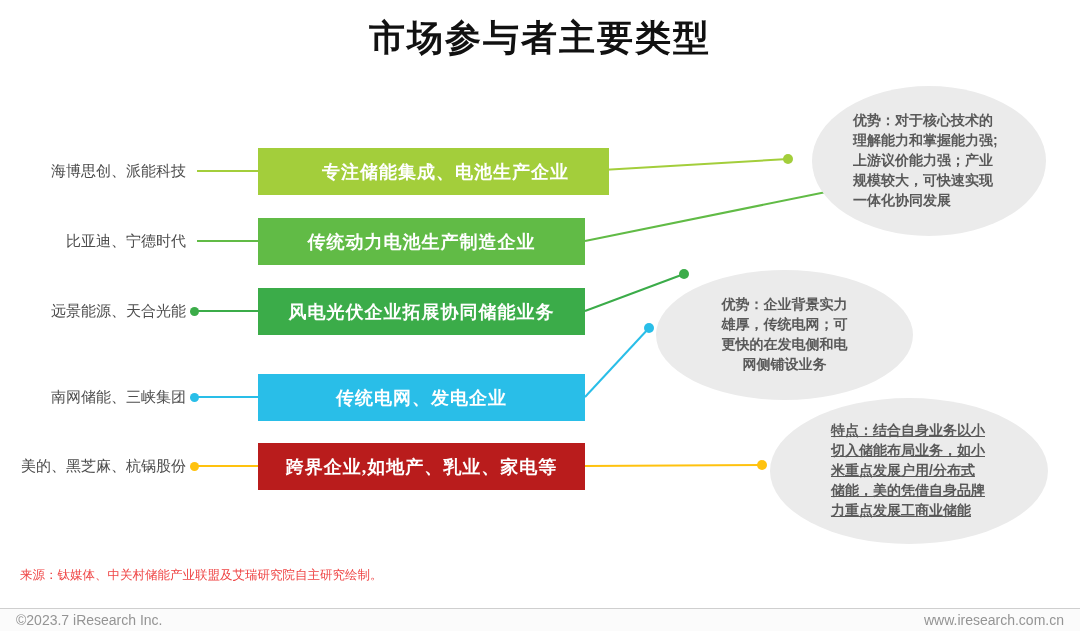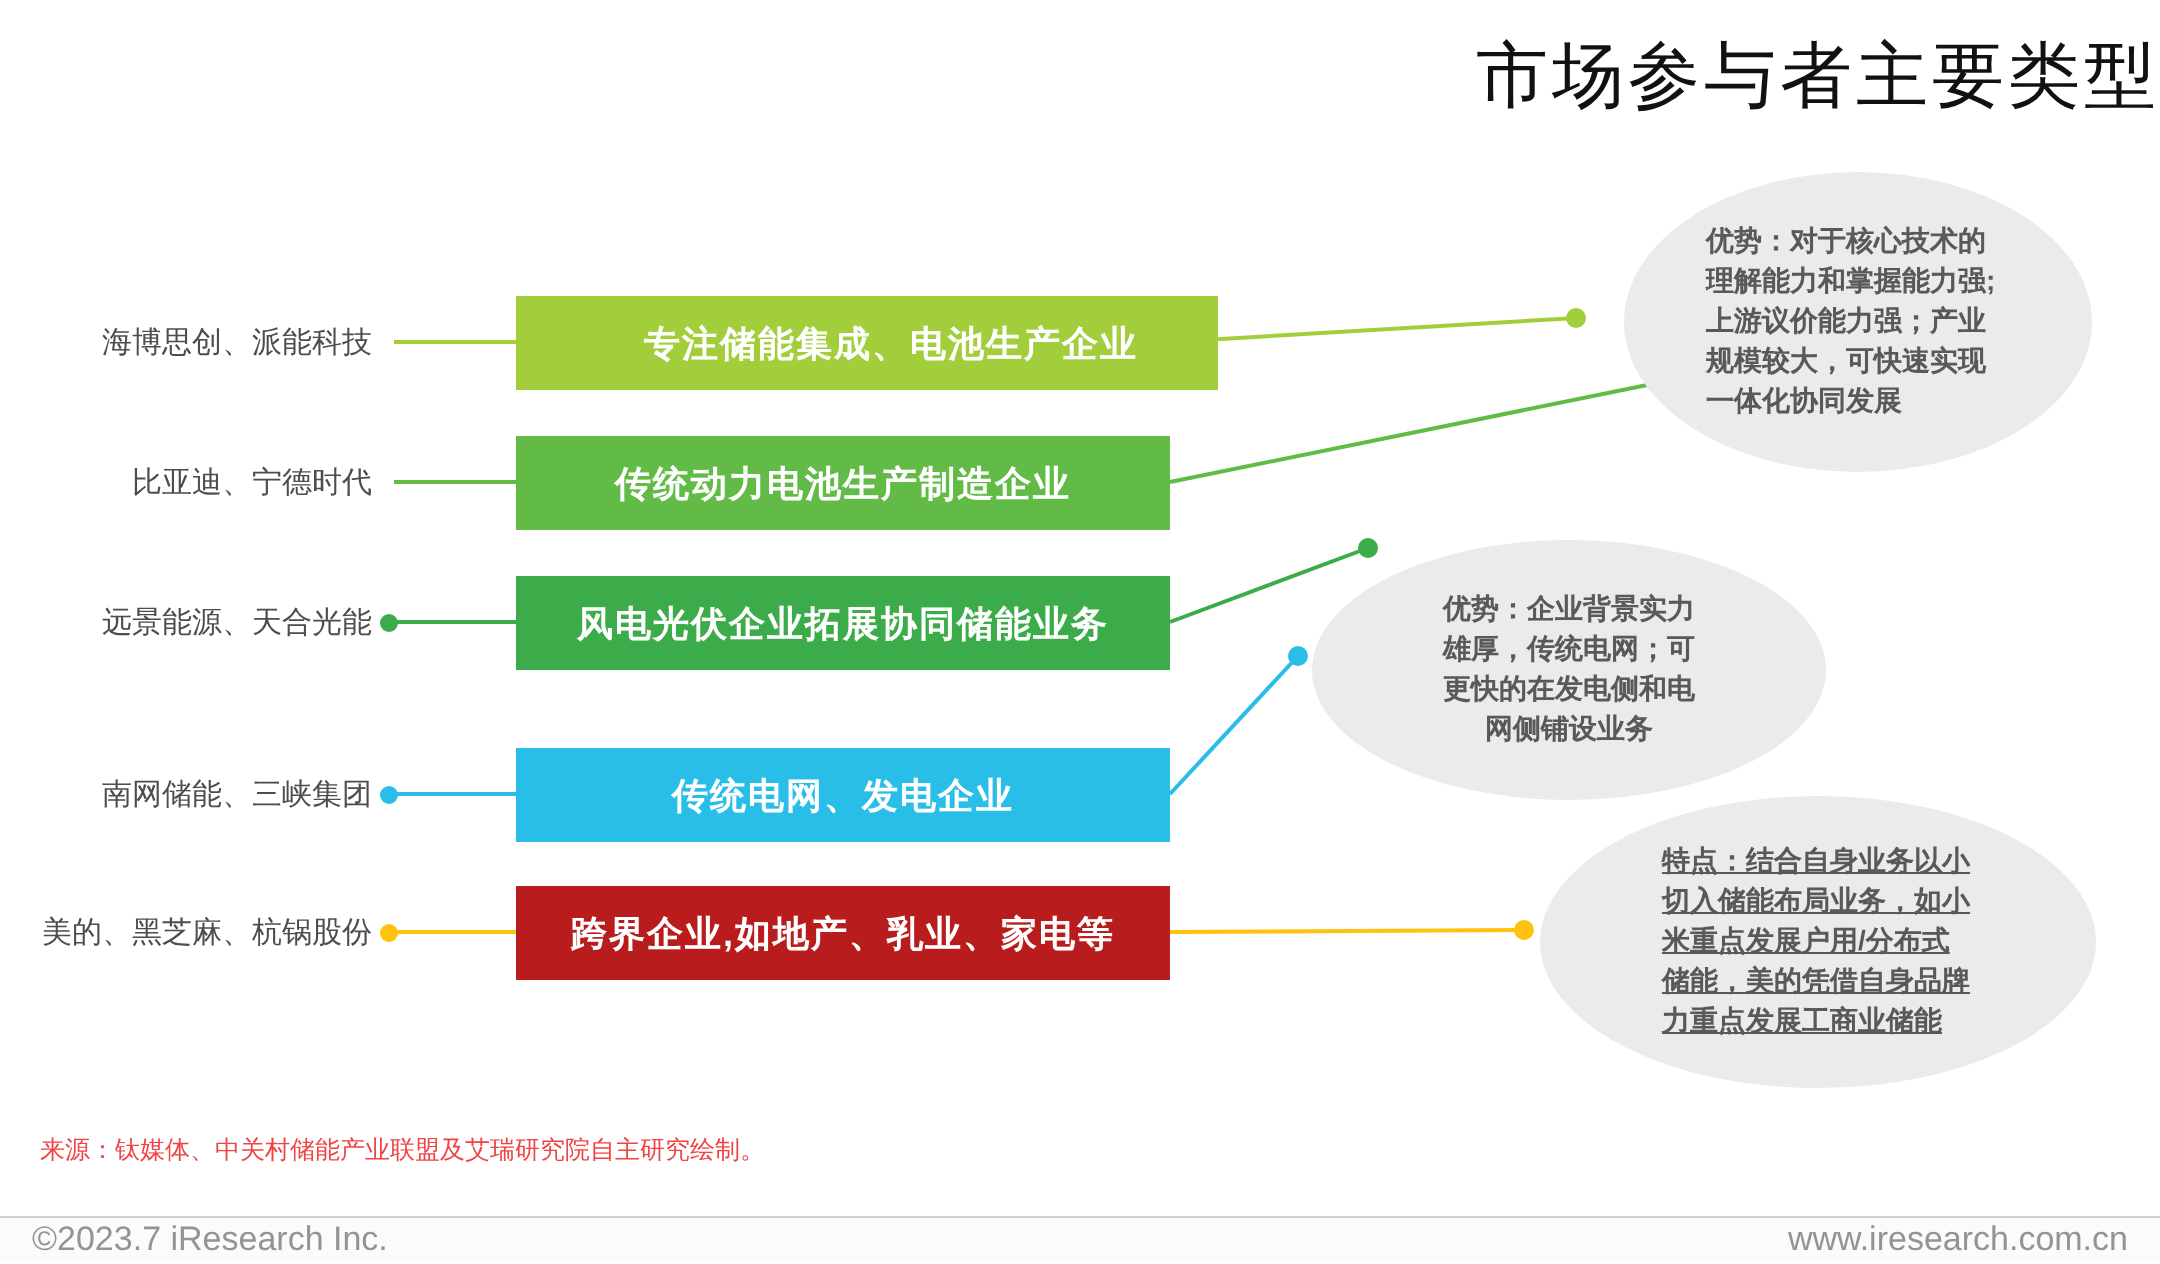--- a/index.html
+++ b/index.html
@@ -1,26 +1,26 @@
 <!DOCTYPE html>
 <html><head>
 <meta charset="utf-8">
 <style>
   html,body{margin:0;padding:0;background:#ffffff;}
   body{font-family:"Liberation Sans","DejaVu Sans",sans-serif;}
   .canvas{position:relative;width:1080px;height:632px;background:#ffffff;overflow:hidden;}
 
-  .title{position:absolute;top:14px;left:0;right:0;margin:0;text-align:right;
-         font-size:36px;font-weight:normal;color:#111111;letter-spacing:2px;}
+  .title{position:absolute;top:14px;left:0;right:0;margin:0;text-align:center;
+         font-size:36px;font-weight:bold;color:#111111;letter-spacing:2px;}
 
   .connectors{position:absolute;left:0;top:0;width:1080px;height:632px;z-index:1;}
   .connectors line{stroke-width:2;}
 
   .row{position:absolute;left:0;width:1080px;height:47px;z-index:2;}
-  .row-1{top:148px;} .row-2{top:218px;text-decoration:underline;} .row-3{top:288px;} .row-4{top:374px;} .row-5{top:443px;}
+  .row-1{top:148px;} .row-2{top:218px;text-decoration:underline;} .row-3{top:288px;} .row-4{top:374px;} .row-5{top:443px;font-family:Liberation Serif, serif;}
 
   .company-label{position:absolute;left:0;top:0;width:186px;height:47px;
                  display:flex;align-items:center;justify-content:flex-end;
                  font-size:15px;color:#4d4d4d;}
   .lead-dot{position:absolute;left:190px;top:19px;width:9px;height:9px;border-radius:50%;}
   .lead-line{position:absolute;left:197px;top:22px;width:61px;height:2px;}
   .category-bar{position:absolute;left:258px;top:0;width:327px;height:47px;
                 display:flex;align-items:center;justify-content:center;
                 color:#ffffff;font-weight:bold;font-size:18px;letter-spacing:1px;}
 
@@ -31,21 +31,21 @@
   .bubble-2{left:656px;top:270px;width:257px;height:130px;}
   .bubble-2 p{width:128px;text-align:center;}
   .bubble-3{left:770px;top:398px;width:278px;height:146px;}
   .bubble-3 p{width:156px;text-align:left;text-decoration:underline;}
 
   .source-note{position:absolute;left:20px;top:567px;font-size:12.5px;color:#ef4444;}
 
   .footer{position:absolute;left:0;top:608px;width:1080px;height:23px;
           border-top:1px solid #cfcfcf;background:#fbfbfb;
           display:flex;align-items:center;justify-content:space-between;
-          padding:0 16px;box-sizing:border-box;font-size:17px;color:#949494;}
+          padding:0 16px;box-sizing:border-box;font-size:14px;color:#949494;}
 </style>
 </head>
 <body>
 
 <div class="canvas">
 
   <h1 class="title">市场参与者主要类型</h1>
 
   <svg class="connectors" width="1080" height="632" viewBox="0 0 1080 632">
     <line x1="585" y1="171" x2="788" y2="159" stroke="#A3CE3B"></line>

